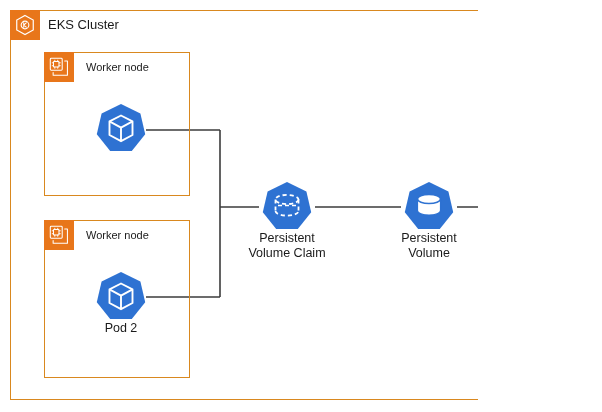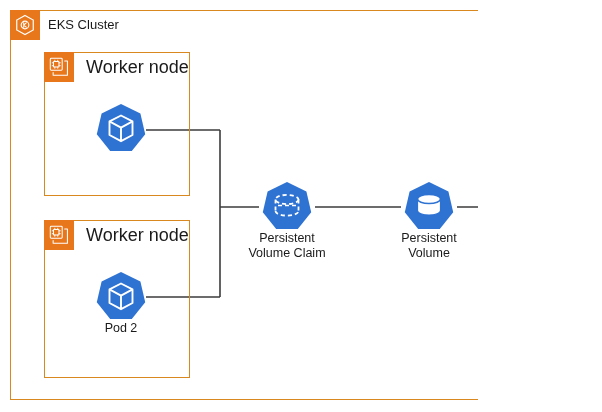--- a/index.html
+++ b/index.html
@@ -47,21 +47,21 @@
   }
   #eks-tile { left: 10px; top: 10px; width: 30px; height: 30px; }
   #worker-tile-1 { left: 44px; top: 52px; width: 30px; height: 30px; }
   #worker-tile-2 { left: 44px; top: 220px; width: 30px; height: 30px; }
   .tile svg { display: block; }
 
   
   .group-title {
     position: absolute;
     color: #1a1a1a;
-    font-size: 18px;
+    font-size: 11px;
     line-height: 14px;
     white-space: nowrap;
   }
   #eks-title { left: 48px; top: 18px; font-size: 13px; }
   #worker-title-1 { left: 86px; top: 60px; }
   #worker-title-2 { left: 86px; top: 228px; }
 
   
   .node-icon {
     position: absolute;

